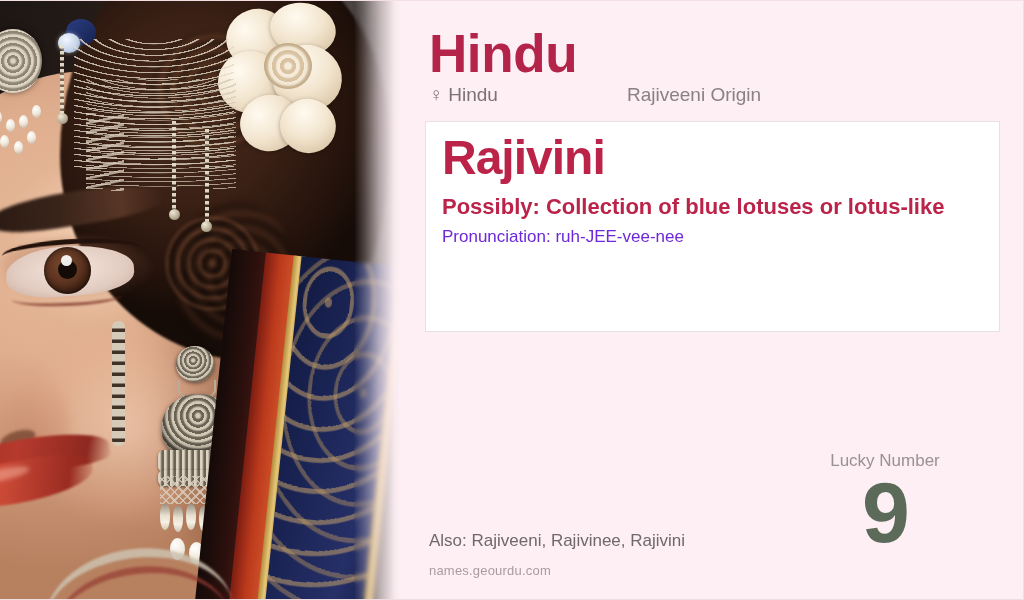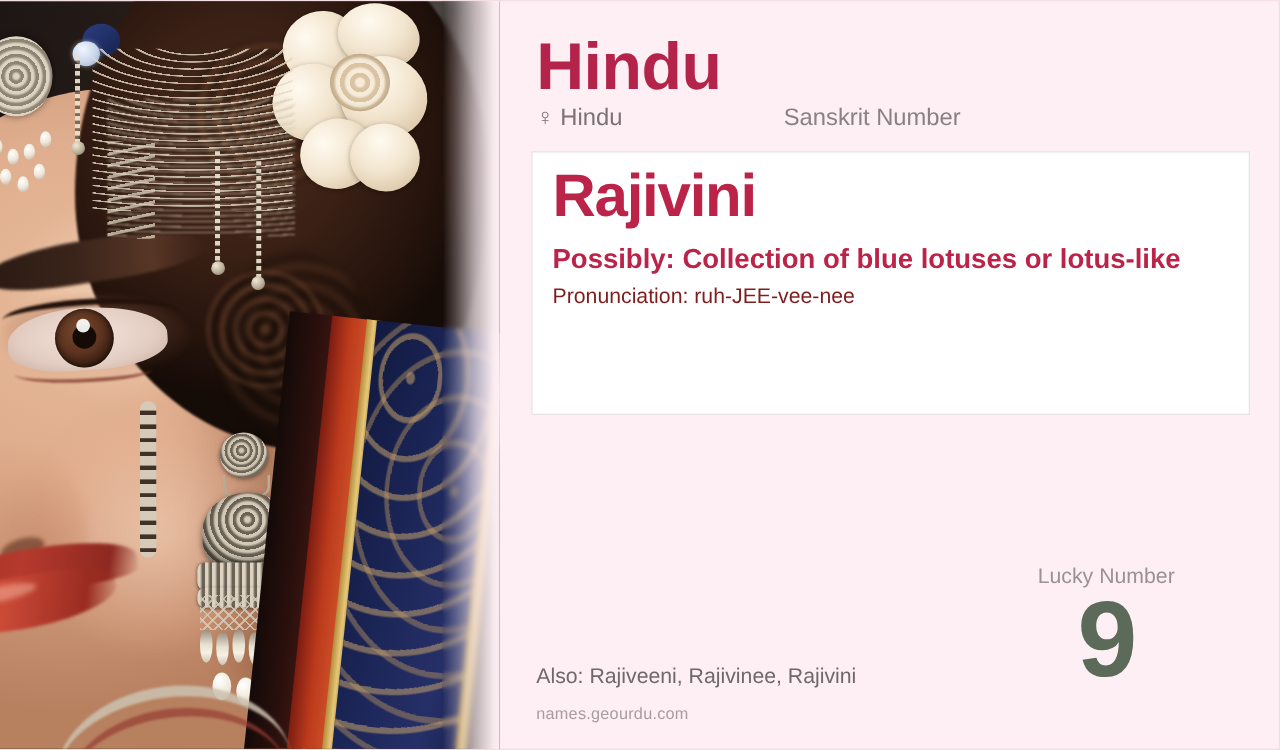--- a/index.html
+++ b/index.html
@@ -577,21 +577,21 @@
   }
   .meaning {
     font-size: 22px;
     font-weight: bold;
     color: #bb2349;
     line-height: 1.21;
     margin: 10px 0 0 0;
   }
   .pronunciation {
     font-size: 17px;
-    color: #7f1d1d;
+    color: #6d28d9;
     line-height: 1.3;
     margin: 6px 0 0 0;
   }
 
   .lucky {
     position: absolute;
     right: 24px;
     top: 450px;
     width: 230px;
     text-align: center;
@@ -738,21 +738,21 @@
   </div>
 
   <div class="content">
 
     <div class="religion">Hindu</div>
 
     <div class="meta-row">
       <div class="gender">
         <span class="gender-icon">♀</span><span>Hindu</span>
       </div>
-      <div class="origin">Sanskrit Number</div>
+      <div class="origin">Rajiveeni Origin</div>
     </div>
 
     <div class="name-card">
       <div class="name">Rajivini</div>
       <div class="meaning">Possibly: Collection of blue lotuses or lotus-like</div>
       <div class="pronunciation">Pronunciation: ruh-JEE-vee-nee</div>
     </div>
 
     <div class="lucky">
       <div class="lucky-label">Lucky Number</div>

